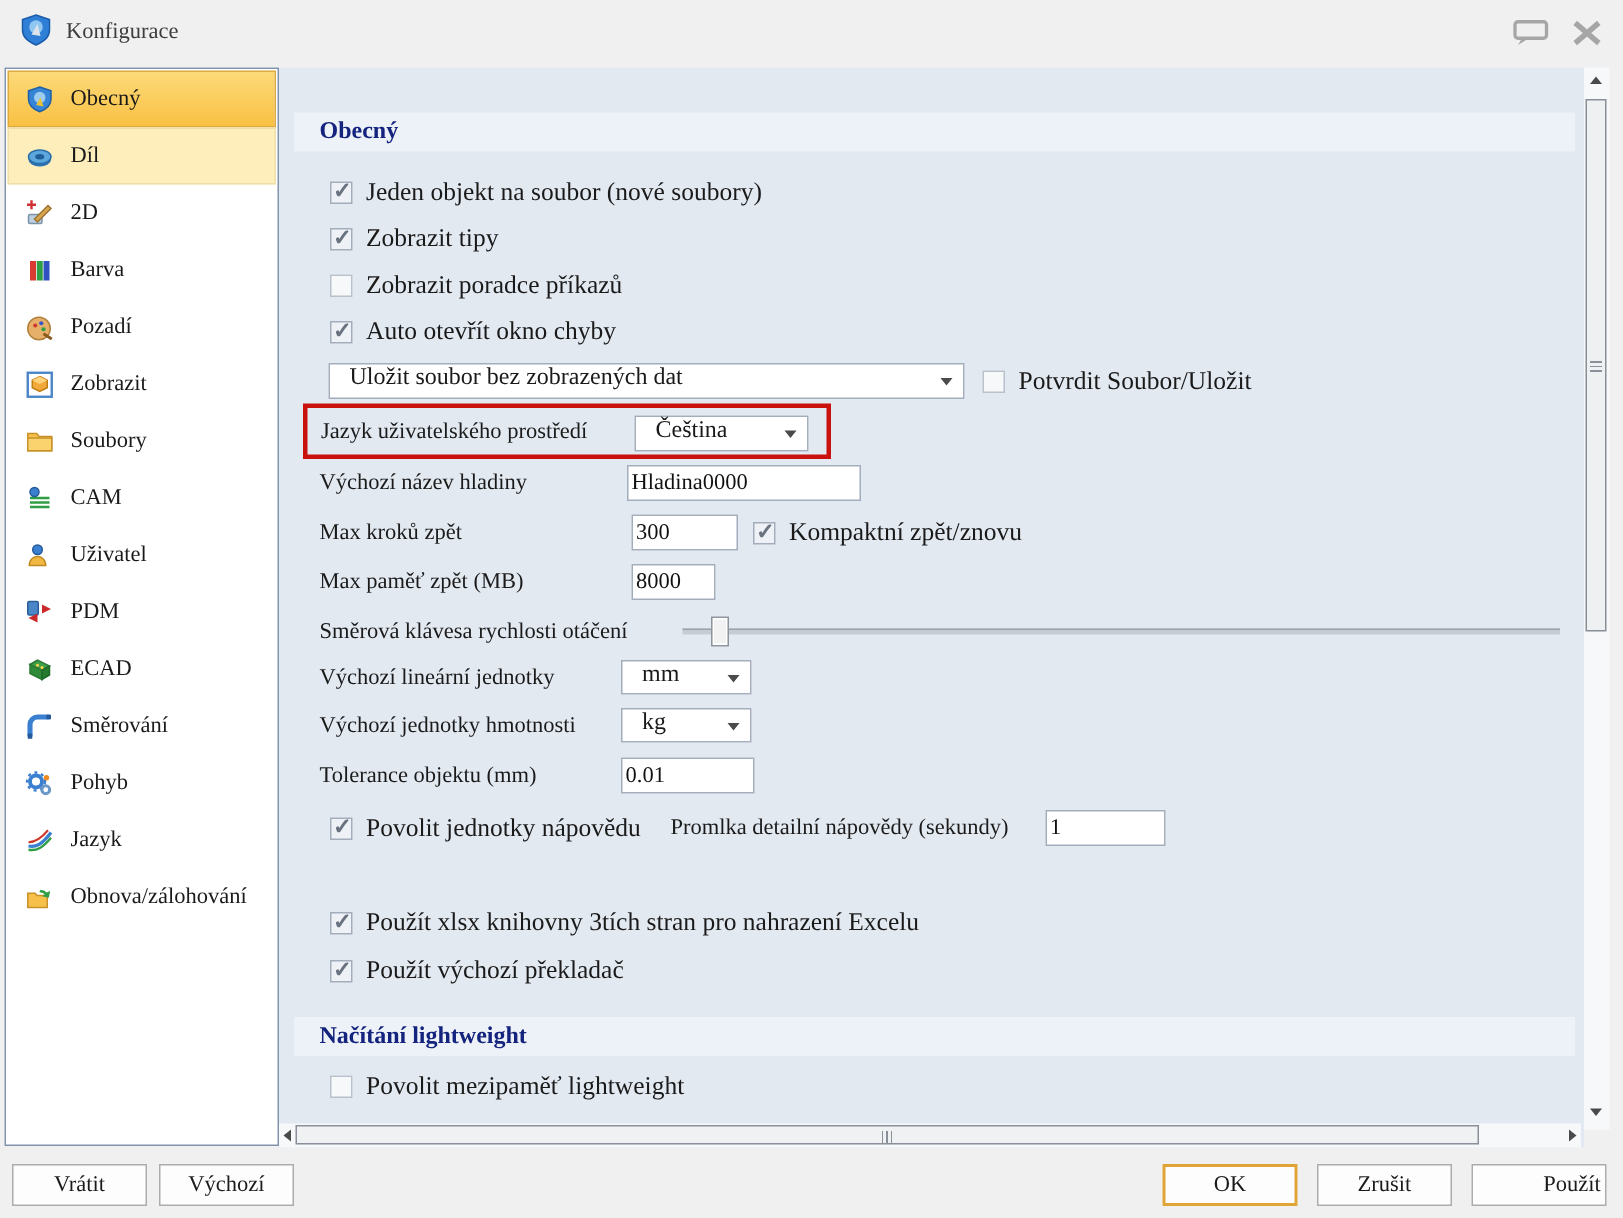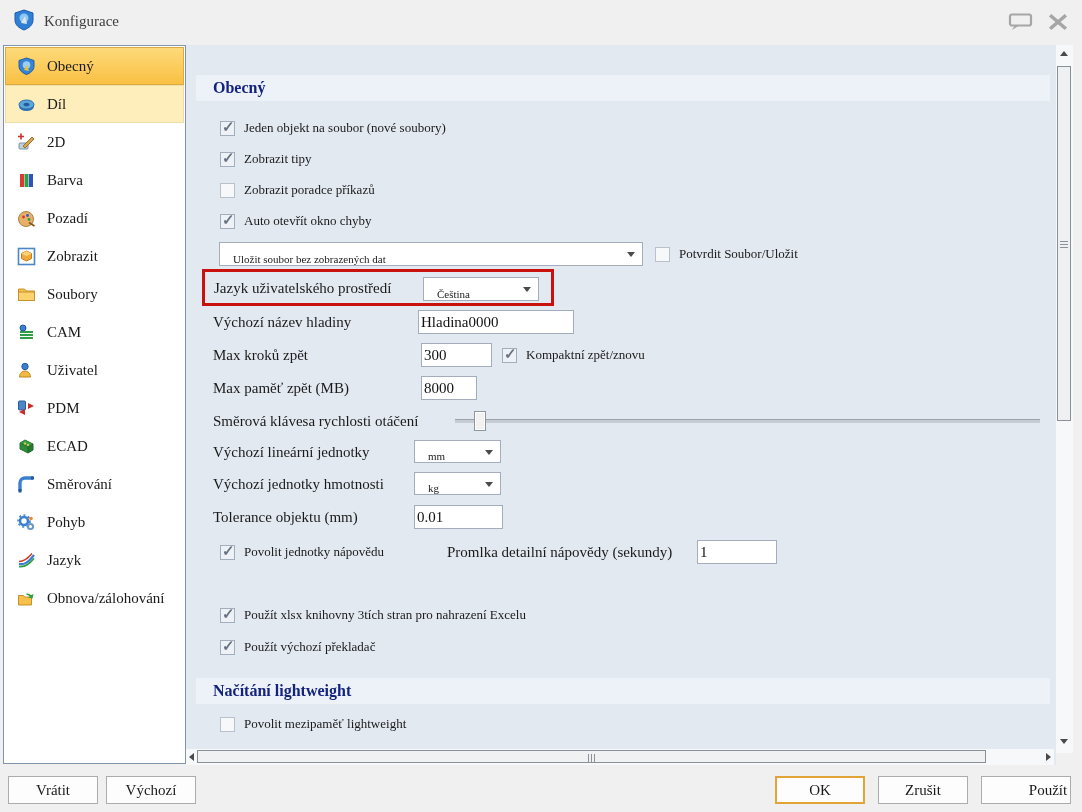--- a/index.html
+++ b/index.html
@@ -20,25 +20,25 @@
   .sidebar { position:absolute; left:3px; top:45px; width:183px; height:719px; background:#ffffff; border:1px solid #8095ac; }
   .side-item { position:absolute; left:1px; width:179px; height:38px; display:flex; align-items:center; gap:11px; padding-left:11px; font-size:15px; border:1px solid transparent; }
   .side-item.sel { background:linear-gradient(#fdda79,#f9c043); border-color:#dcaa3e; }
   .side-item.hl  { background:#fdeebb; border-color:#eddfa8; }
   .icon18 { width:19px; height:19px; flex:0 0 19px; }
 
   
   .main { position:absolute; left:186px; top:45px; width:870px; height:720px; background:#e3e9f1; }
   .sect-band { position:absolute; left:10px; width:854px; height:26px; background:#edf1f8; font-size:16px; font-weight:bold; color:#14237d; line-height:26px; padding-left:17px; }
   .flabel { position:absolute; font-size:15px; height:20px; line-height:20px; white-space:nowrap; }
-  .cbrow { position:absolute; display:flex; align-items:center; gap:9px; height:20px; font-size:13px; white-space:nowrap; }
+  .cbrow { position:absolute; display:flex; align-items:center; gap:9px; height:20px; font-size:17px; white-space:nowrap; }
   .cb { width:15px; height:15px; background:#f6f8fa; border:1px solid #b9c1cc; position:relative; flex:0 0 15px; }
   .cb.on { background:#eef1f6; border-color:#a4adbb; }
   .cb.on::after { content:"\2713"; position:absolute; left:1px; top:-4px; font-size:15px; font-weight:bold; color:#69727f; }
-  .drop { position:absolute; background:#fff; border:1px solid #a3adbc; font-size:11px; display:flex; align-items:flex-end; padding-left:13px; white-space:nowrap; }
+  .drop { position:absolute; background:#fff; border:1px solid #a3adbc; font-size:16px; display:flex; align-items:flex-start; padding-left:13px; white-space:nowrap; }
   .drop .arr { position:absolute; right:7px; top:50%; margin-top:-2px; width:0; height:0; border-left:4px solid transparent; border-right:4px solid transparent; border-top:5px solid #4a4a4a; }
   .inp { position:absolute; background:#fff; border:1px solid #a3adbc; font-size:15px; padding-left:2px; font-family:inherit; color:#111; outline:none; }
   .lang-hl { position:absolute; left:16px; top:224px; width:352px; height:37px; border:3px solid #c9120d; pointer-events:none; }
   .lang-hl .flabel { left:9px; top:6px; }
   .lang-hl .drop { left:218px; top:5px; width:116px; height:24px; pointer-events:auto; }
 
   .slider-track { position:absolute; left:269px; top:374px; width:585px; height:4px; background:#c7cbd3; border-top:1px solid #9ba1ab; }
   .slider-handle { position:absolute; left:288px; top:366px; width:12px; height:20px; background:#f2f2f2; border:1px solid #8e959f; box-shadow:inset 0 0 0 1px #ffffff; }
 
   

